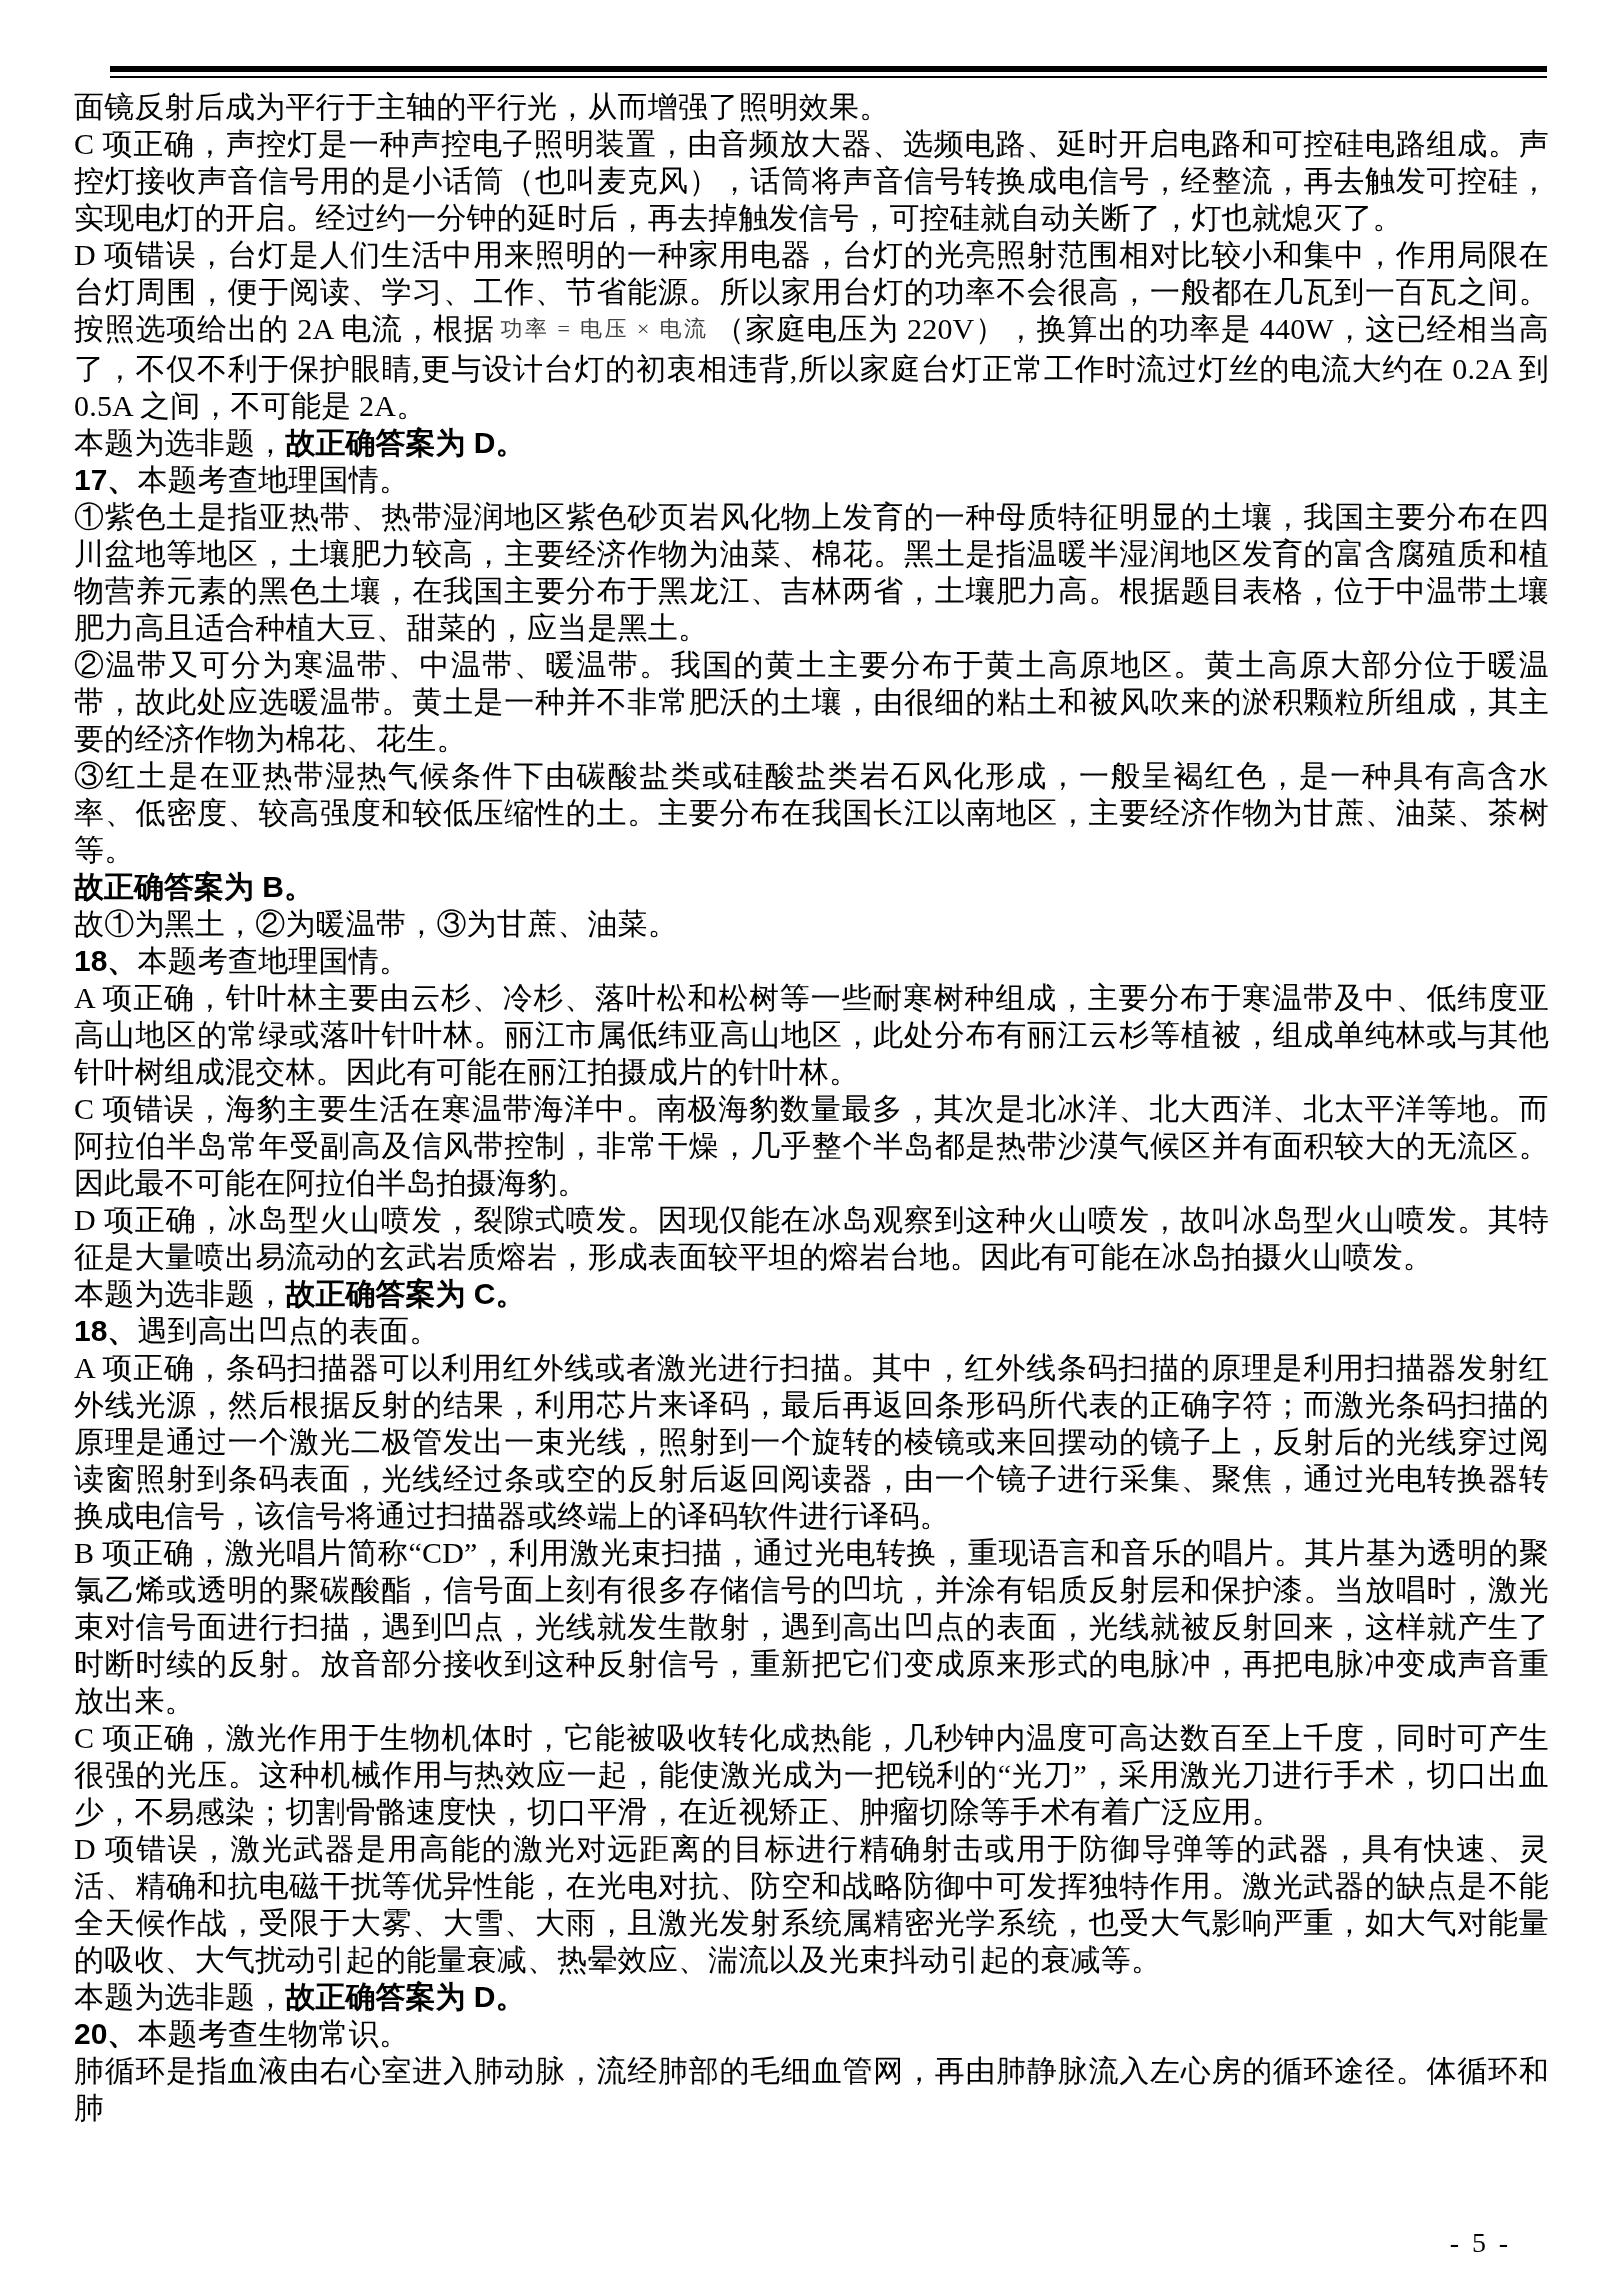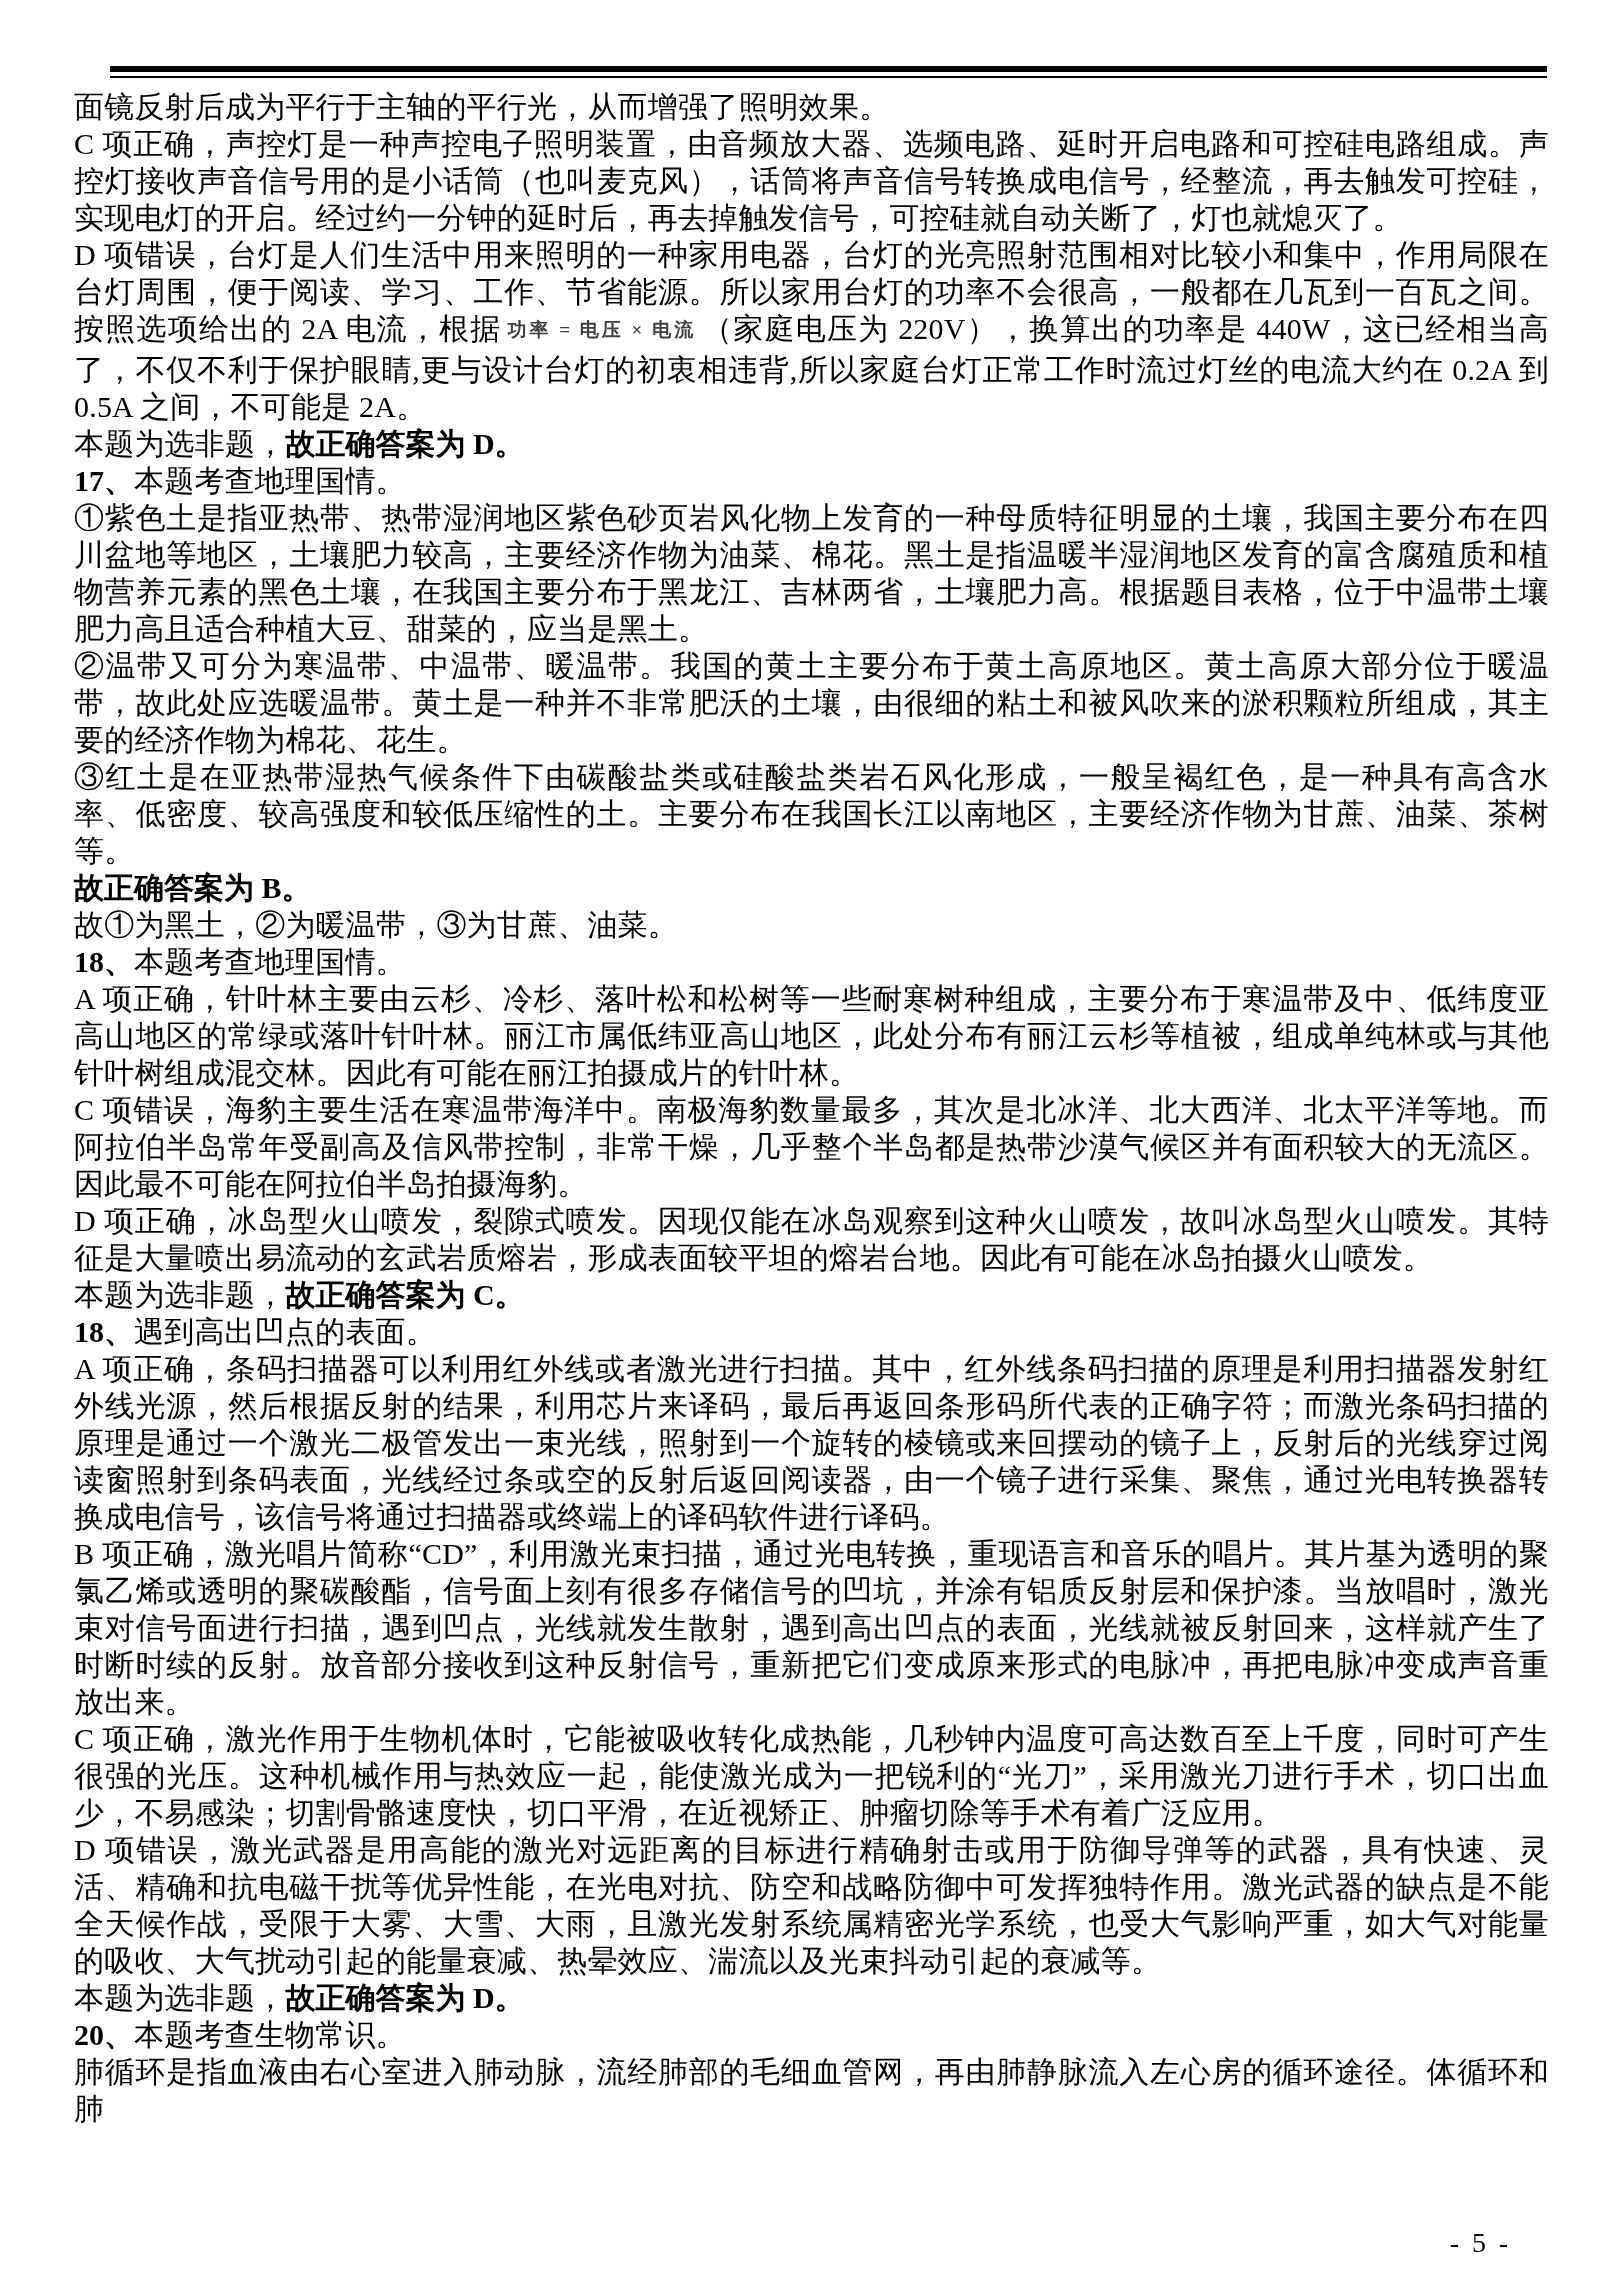--- a/index.html
+++ b/index.html
@@ -43,27 +43,27 @@
     line-height: 37px;
     text-align: justify;
     letter-spacing: 0.2px;
   }
   .para {
     margin: 0;
     padding: 0;
   }
   .b {
     font-weight: bold;
-    font-family: Liberation Serif, serif;
+    font-family: Liberation Sans, sans-serif;
     letter-spacing: 0;
   }
   .formula {
-    font-weight: bold;
+    font-weight: normal;
     color: #3f3f3f;
-    font-size: 19px;
+    font-size: 22px;
     letter-spacing: 2px;
     margin: 0 5.9px;
     position: relative;
     top: -2.9px;
     white-space: nowrap;
   }
   .page-number {
     position: absolute;
     right: 110px;
     top: 2227px;

